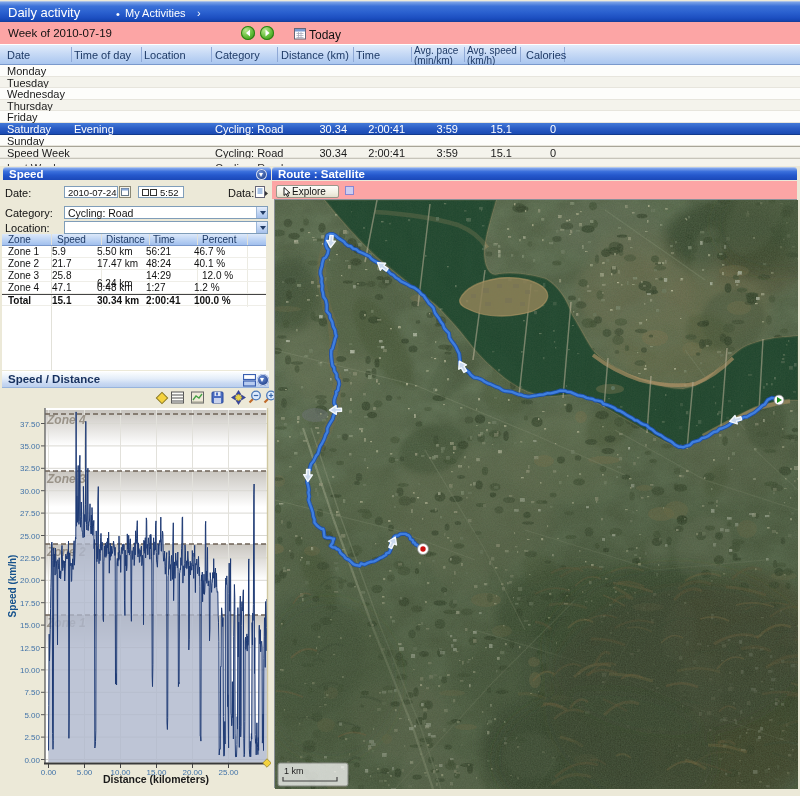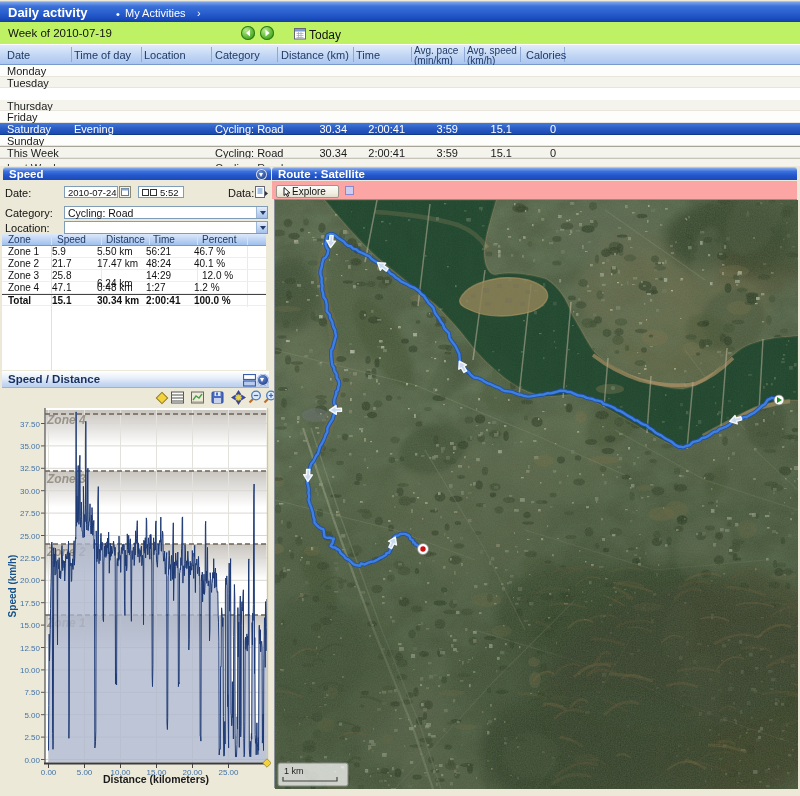--- a/index.html
+++ b/index.html
@@ -1,21 +1,21 @@
 <!DOCTYPE html>
 <html><head><meta charset="utf-8"><style>
 *{margin:0;padding:0;box-sizing:border-box}
 body{width:800px;height:796px;background:#ece9d8;font-family:"Liberation Sans",sans-serif;position:relative;overflow:hidden}
 .abs{position:absolute}
 #topbar{left:0;top:1px;width:800px;height:21px;border-bottom:1px solid #16409c;background:linear-gradient(180deg,#7da4e8 0%,#3b71d8 22%,#2a60cf 55%,#1c4ec0 85%,#1443ae 100%);border-top:1px solid #a8c0e8;color:#fff}
-#topbar .t1{position:absolute;left:8px;top:3px;font-size:13px;font-weight:bold}
+#topbar .t1{position:absolute;left:8px;top:3px;font-size:13px;font-weight:normal}
 #topbar .t2{position:absolute;left:116px;top:6px;font-size:11px}
 #topbar .t3{position:absolute;left:125px;top:5px;font-size:11px}
 #topbar .t4{position:absolute;left:197px;top:5px;font-size:11px}
-#weekbar{left:0;top:22px;width:800px;height:22px;background:#bef264}
+#weekbar{left:0;top:22px;width:800px;height:22px;background:#fca5a5}
 #weekbar .w{position:absolute;left:8px;top:5px;font-size:11.5px;color:#111}
 .gbtn{position:absolute;top:3.5px;width:14px;height:14px;border-radius:50%;background:radial-gradient(circle at 35% 30%,#b8e88e,#5cb832 55%,#2f8c18);box-shadow:inset 0 0 0 1px #2f7c14;color:#fff}
 .gbtn svg{position:absolute;left:0;top:0}
 #today{position:absolute;left:309px;top:6px;font-size:12px;color:#111}
 #tbl{left:0;top:44px;width:800px;height:122px;background:#fff}
 #thead{position:absolute;left:0;top:0;width:800px;height:21px;background:linear-gradient(180deg,#e2ecfa 0%,#cadcf6 40%,#aac6ef 100%);border-bottom:1px solid #7a99cc;border-top:1px solid #fff}
 #thead span{position:absolute;font-size:11px;color:#1e3a66;top:4px}
 #thead .two{top:0.5px;font-size:10px;line-height:10px}
 #thead i.sep{position:absolute;top:2px;bottom:2px;width:1px;background:#8fa9d6;font-style:normal}
 .trow{position:absolute;left:0;width:800px;background:#fdfdfb;border-bottom:1px solid #e7e5dd;font-size:11px;color:#1a1a1a}
@@ -107,41 +107,44 @@
 <span class="two" style="left:414px">Avg. pace<br>(min/km)</span>
       <span class="two" style="left:467px">Avg. speed<br>(km/h)</span>
 <span style="left:526px">Calories</span>
     </div>
 <div class="trow" style="top:21px;height:12px;">
       <span class="c" style="left:7px">Monday</span>
     </div>
     <div class="trow alt" style="top:33px;height:11px;">
       <span class="c" style="left:7px">Tuesday</span>
     </div>
+    <div class="trow" style="top:44px;height:12px;">
+      <span class="c" style="left:7px">Wednesday</span>
+    </div>
     <div class="trow alt" style="top:56px;height:11px;">
       <span class="c" style="left:7px">Thursday</span>
     </div>
     <div class="trow" style="top:67px;height:12px;">
       <span class="c" style="left:7px">Friday</span>
     </div>
     <div class="trow sel" style="top:79px;height:12px;">
       <span class="c" style="left:7px">Saturday</span>
       <span class="c" style="left:74px">Evening</span>
       <span class="c" style="left:215px">Cycling: Road</span>
       <span class="c r" style="right:453px">30.34</span>
       <span class="c r" style="right:395px">2:00:41</span>
       <span class="c r" style="right:342px">3:59</span>
       <span class="c r" style="right:288px">15.1</span>
       <span class="c r" style="right:244px">0</span>
     </div>
     <div class="trow" style="top:91px;height:11px;">
       <span class="c" style="left:7px">Sunday</span>
     </div>
     <div class="trow alt" style="top:102px;height:12px;border-top:1px solid #a8a598;">
-      <span class="c" style="left:7px">This Week</span>
+      <span class="c" style="left:7px">Speed Week</span>
       <span class="c" style="left:215px">Cycling: Road</span>
       <span class="c r" style="right:453px">30.34</span>
       <span class="c r" style="right:395px">2:00:41</span>
       <span class="c r" style="right:342px">3:59</span>
       <span class="c r" style="right:288px">15.1</span>
       <span class="c r" style="right:244px">0</span>
     </div>
 <div id="partial">
       <span style="left:7px">Last Week</span>
       <span style="left:215px">Cycling: Road</span>

